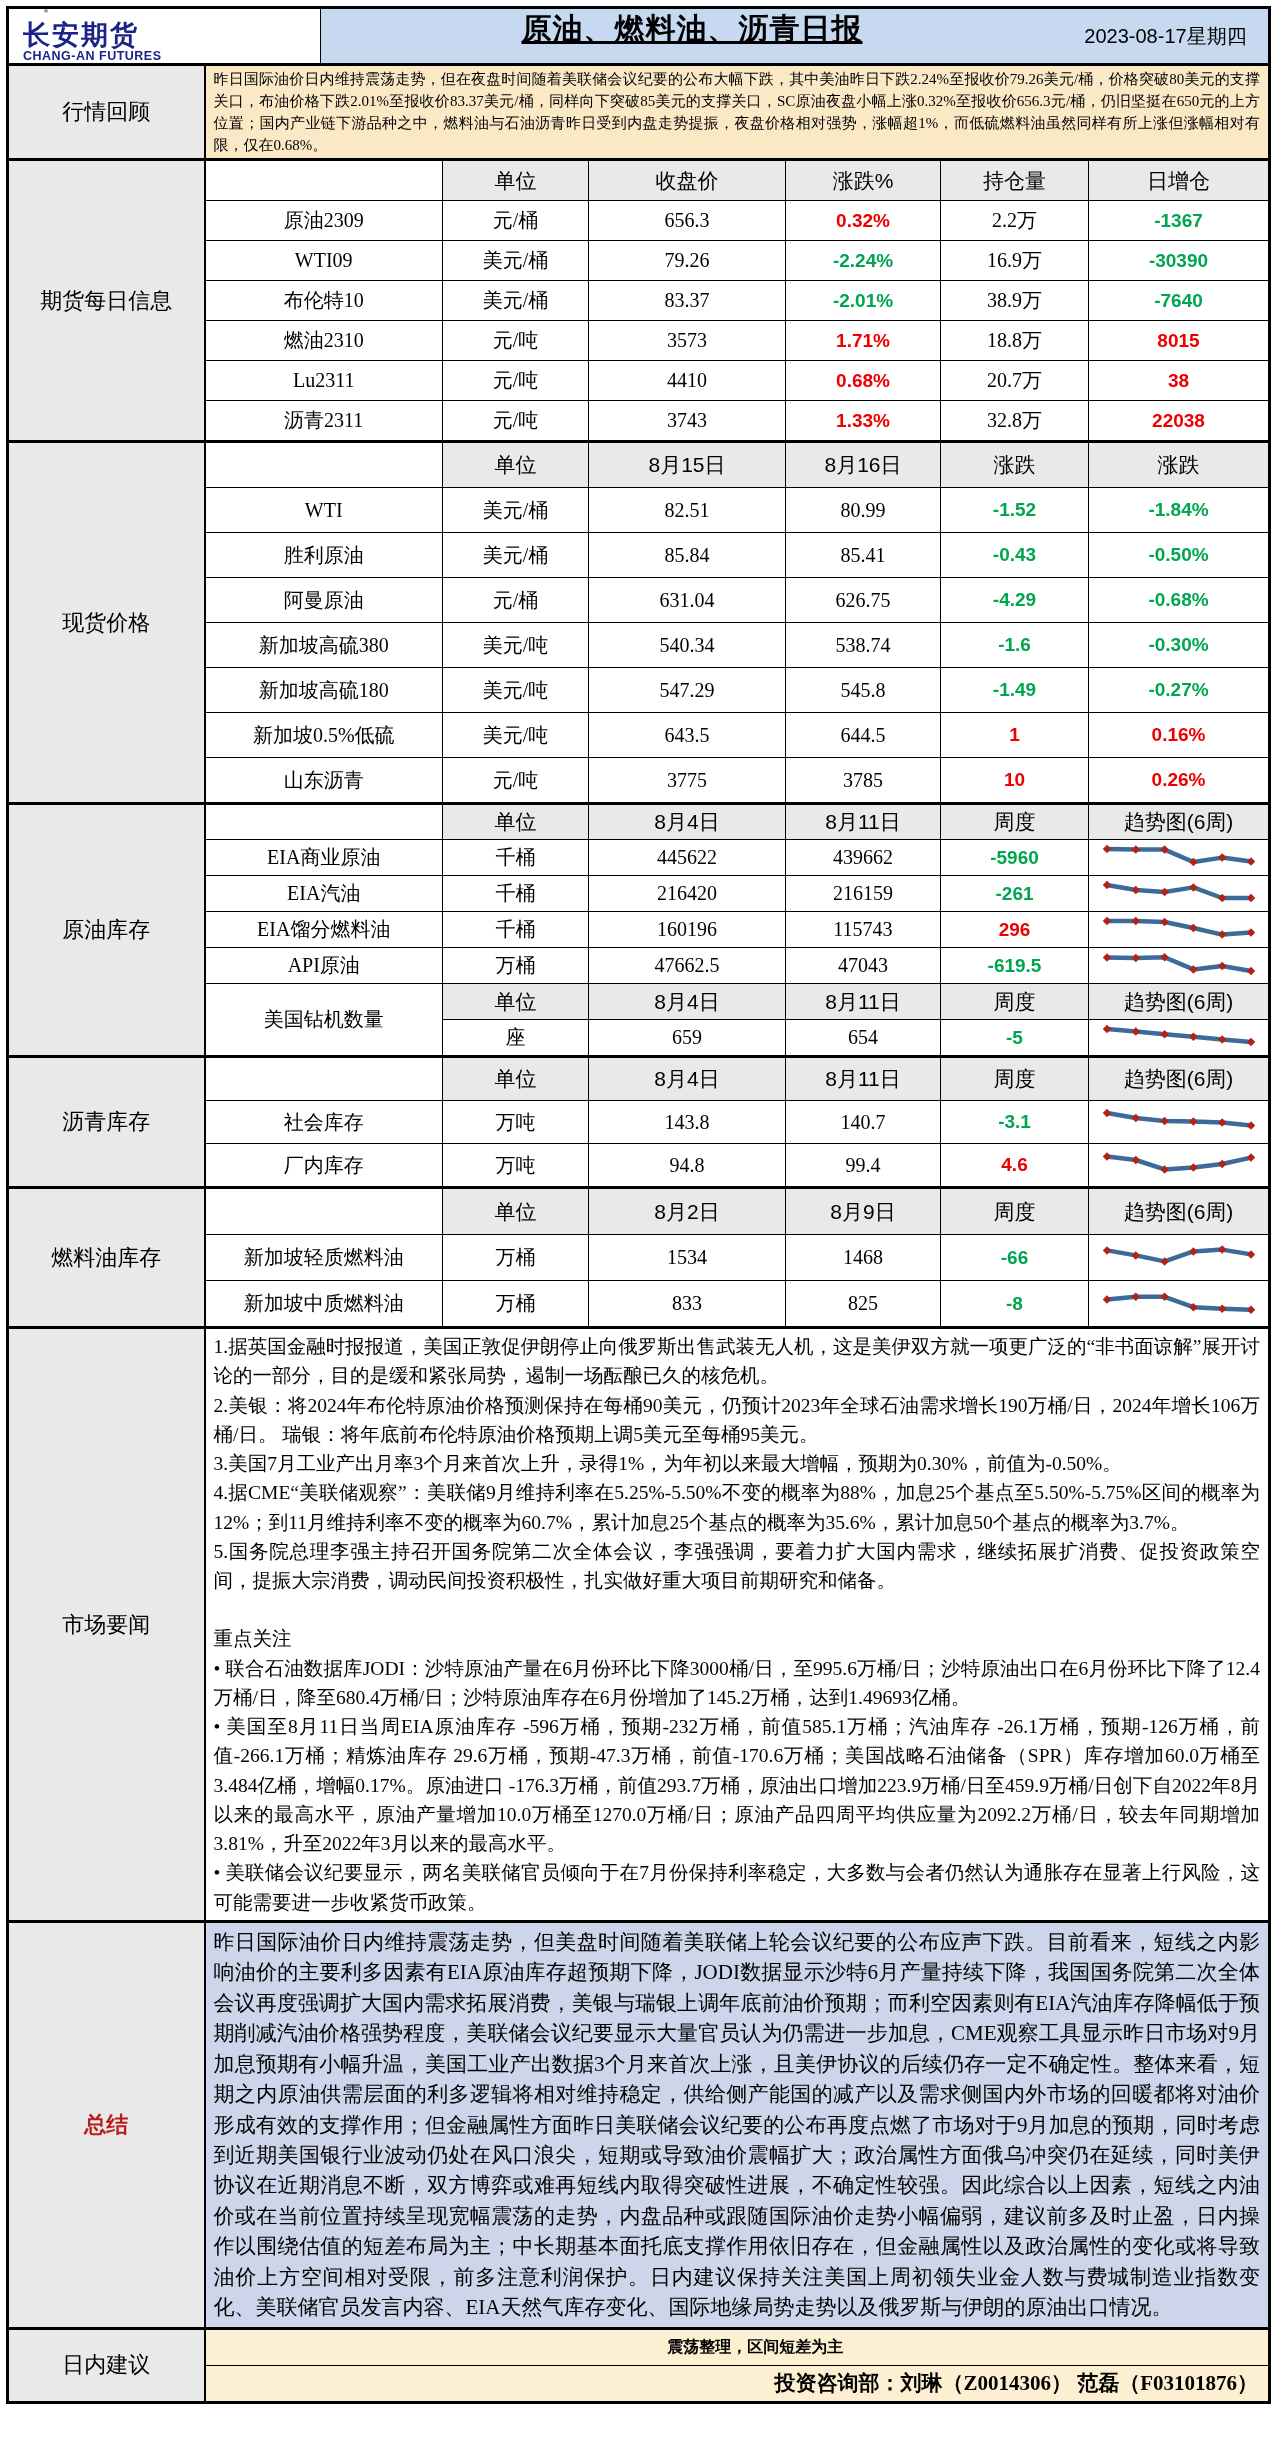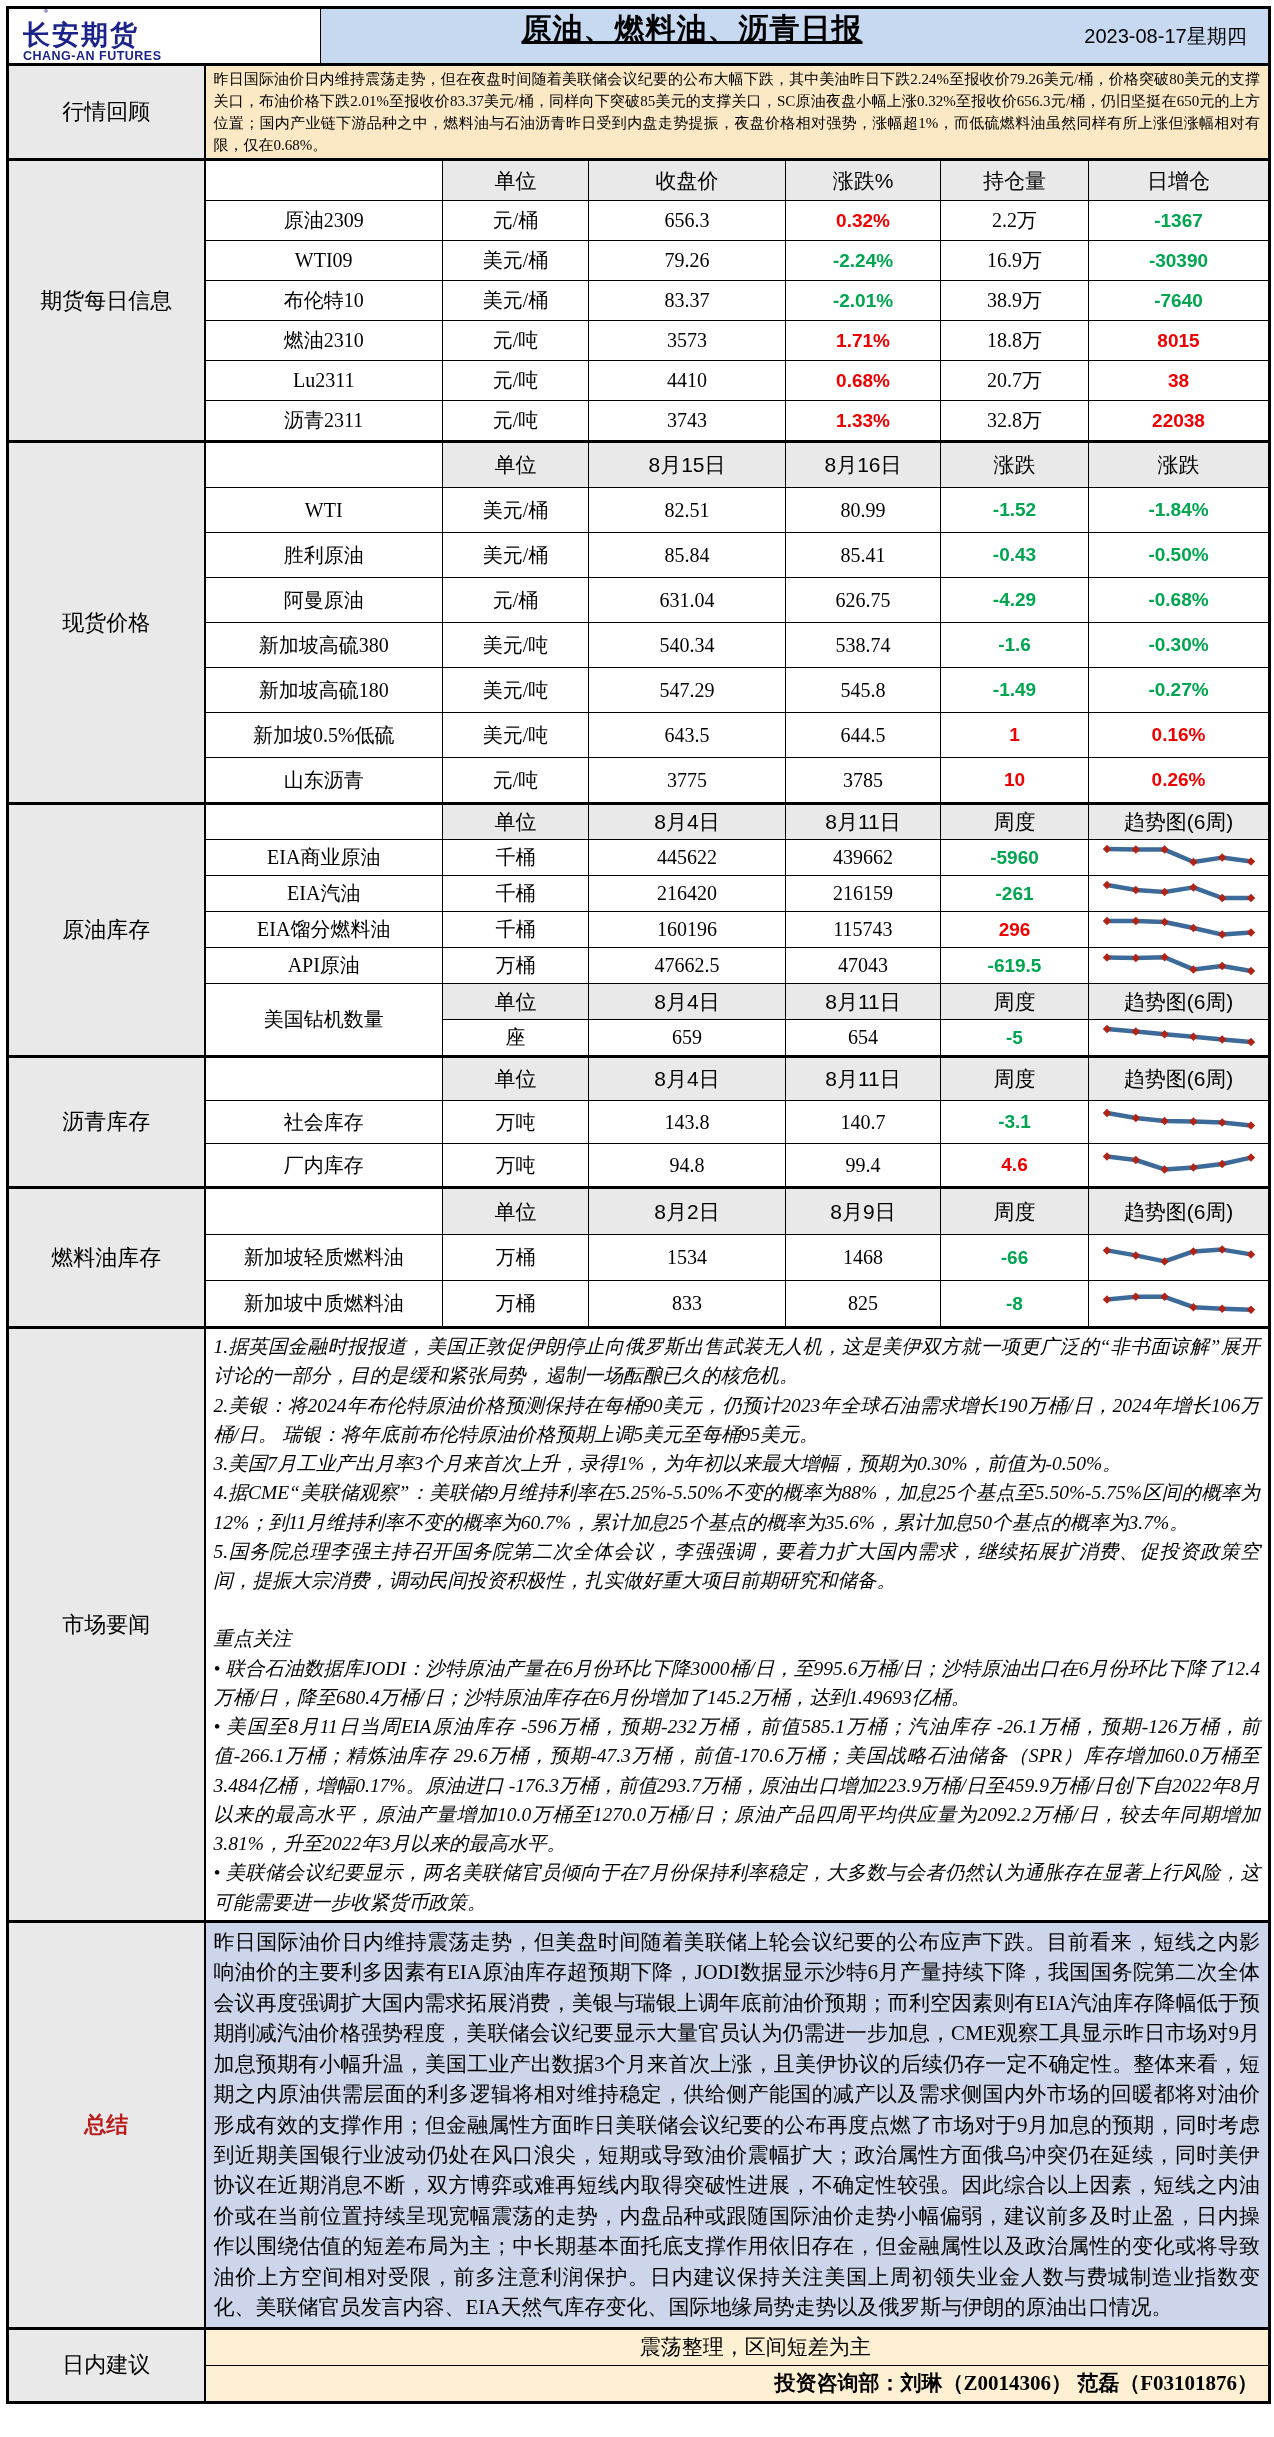--- a/index.html
+++ b/index.html
@@ -40,27 +40,27 @@
                  font-weight:bold;font-size:12.5px;letter-spacing:.5px;}
   .title-zone{flex:1;display:flex;justify-content:center;text-decoration:underline;}
   .title-zone span{font-family:"Liberation Sans","DejaVu Sans",sans-serif;
                    font-weight:bold;font-size:30px;letter-spacing:1px;}
   .date-zone{width:205px;display:flex;flex-direction:row;align-items:center;
              justify-content:center;font-size:20px;line-height:1.2;
              font-family:"Liberation Sans",sans-serif;}
   
   td.review{background:var(--review-bg);font-size:15px;line-height:1.47;
             text-align:justify;padding:2px 8px;}
-  td.news{background:#fff;font-size:19.5px;line-height:1.5;text-align:justify;padding:3px 8px;font-style:italic;}
+  td.news{background:#fff;font-size:19.5px;line-height:1.5;text-align:justify;padding:3px 8px;}
   td.news p{margin:0;}
   td.news p.gap{margin-top:29px;}
   td.summary{background:var(--summary-bg);font-size:21px;line-height:1.45;
              text-align:justify;padding:4px 8px;}
   td.lbl.red{color:#b91c1c;font-weight:bold;}
-  td.advice1{background:var(--advice-bg);text-align:center;font-weight:normal;font-size:21px;padding-left:41px;}
+  td.advice1{background:var(--advice-bg);text-align:center;font-weight:bold;font-size:16px;padding-left:41px;}
   td.advice2{background:var(--advice-bg);text-align:right;font-weight:bold;font-size:21px;
              padding-right:10px;}
 </style>
 </head>
 <body>
 
 <div class="sheet">
 <table>
 <colgroup>
         <col class="c1">

